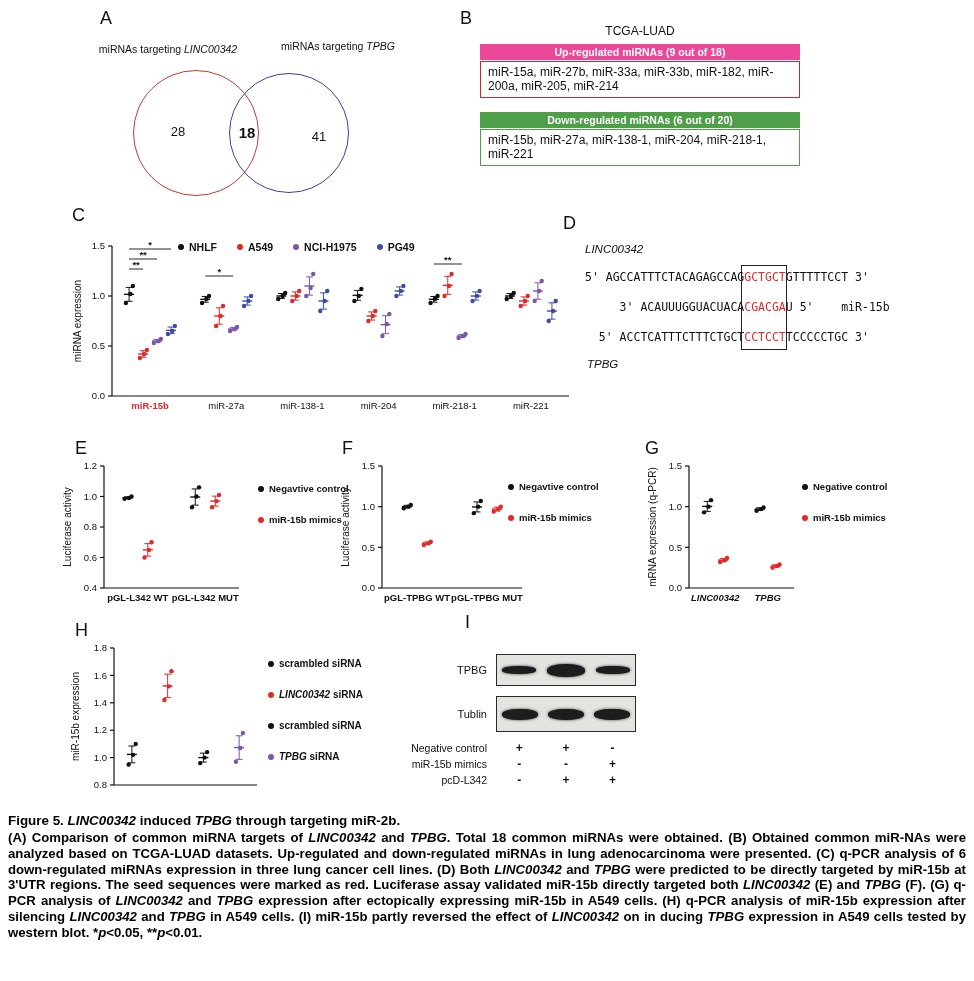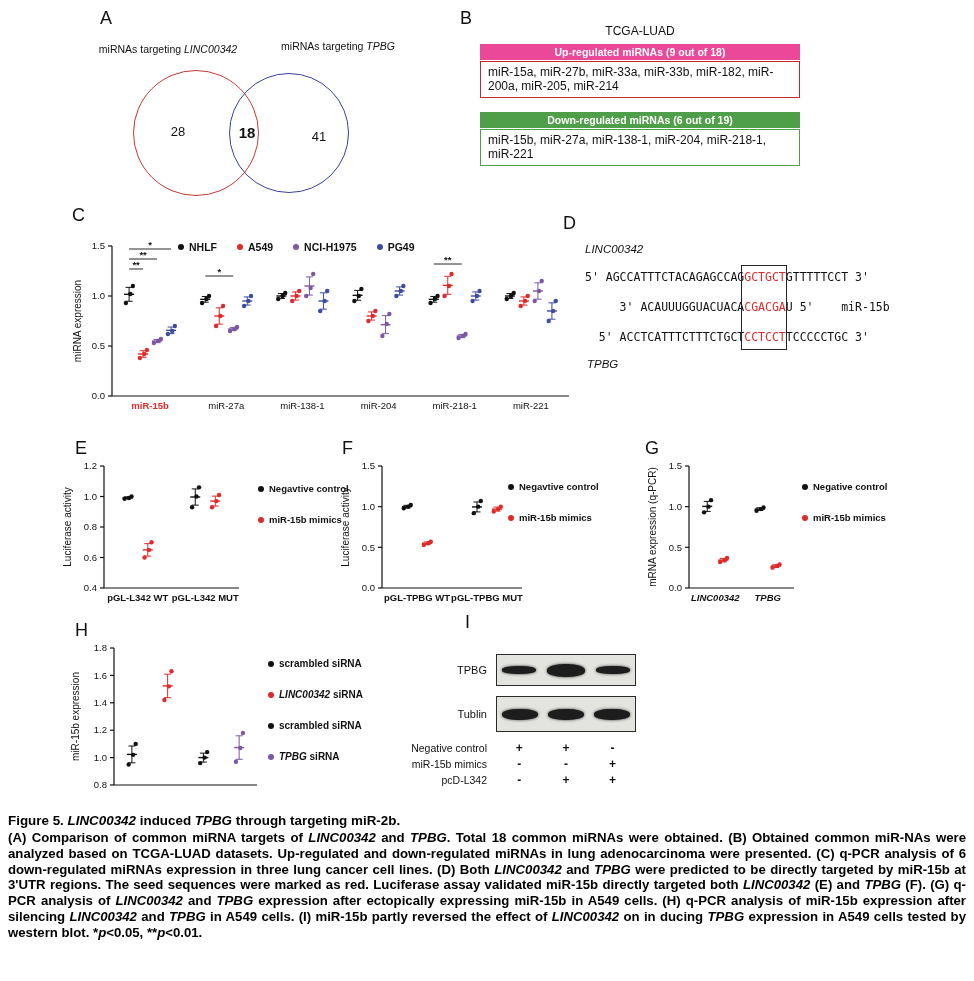--- a/index.html
+++ b/index.html
@@ -59,21 +59,21 @@
   <div class="venn-circle" style="left: 133px; top: 70px; width: 126px; height: 126px; border-color: rgb(194, 58, 53);"></div>
   <div class="venn-circle" style="left: 229px; top: 73px; width: 120px; height: 120px; border-color: rgb(58, 63, 158);"></div>
   <div class="venn-num" style="left:160px;top:124px;width:36px">28</div>
   <div class="venn-num venn-num-bold" style="left:229px;top:124px;width:36px">18</div>
   <div class="venn-num" style="left:301px;top:129px;width:36px">41</div>
 
   <div class="panel-label" style="left:460px;top:8px">B</div>
   <div class="tcga-title" style="left:480px;top:24px;width:320px">TCGA-LUAD</div>
   <div class="mir-header" style="left: 480px; top: 44px; width: 320px; background: #ec4899;">Up-regulated miRNAs (9 out of 18)</div>
   <div class="mir-box" style="left: 480px; top: 61px; width: 320px; border-color: rgb(201, 37, 43);">miR-15a, miR-27b, miR-33a, miR-33b, miR-182, miR-200a, miR-205, miR-214</div>
-  <div class="mir-header" style="left: 480px; top: 112px; width: 320px; background: rgb(79, 158, 73);">Down-regulated miRNAs (6 out of 19)</div>
+  <div class="mir-header" style="left: 480px; top: 112px; width: 320px; background: rgb(79, 158, 73);">Down-regulated miRNAs (6 out of 20)</div>
   <div class="mir-box" style="left: 480px; top: 129px; width: 320px; border-color: rgb(79, 158, 73);">miR-15b, miR-27a, miR-138-1, miR-204, miR-218-1, miR-221</div>
 
   <div class="panel-label" style="left:72px;top:205px">C</div>
   <div class="chart" style="left:70px;top:238px;width:505px;height:178px">
       <svg width="505" height="178">
         <line x1="42" y1="8" x2="42" y2="158" stroke="#111" stroke-width="1.2"></line>
         <line x1="42" y1="158" x2="499" y2="158" stroke="#111" stroke-width="1.2"></line>
         <line x1="38" y1="158" x2="42" y2="158" stroke="#111" stroke-width="1.2"></line>
         <text x="35" y="161.2" text-anchor="end" font-size="9.5" fill="#111">0.0</text>
         <line x1="38" y1="108" x2="42" y2="108" stroke="#111" stroke-width="1.2"></line>

